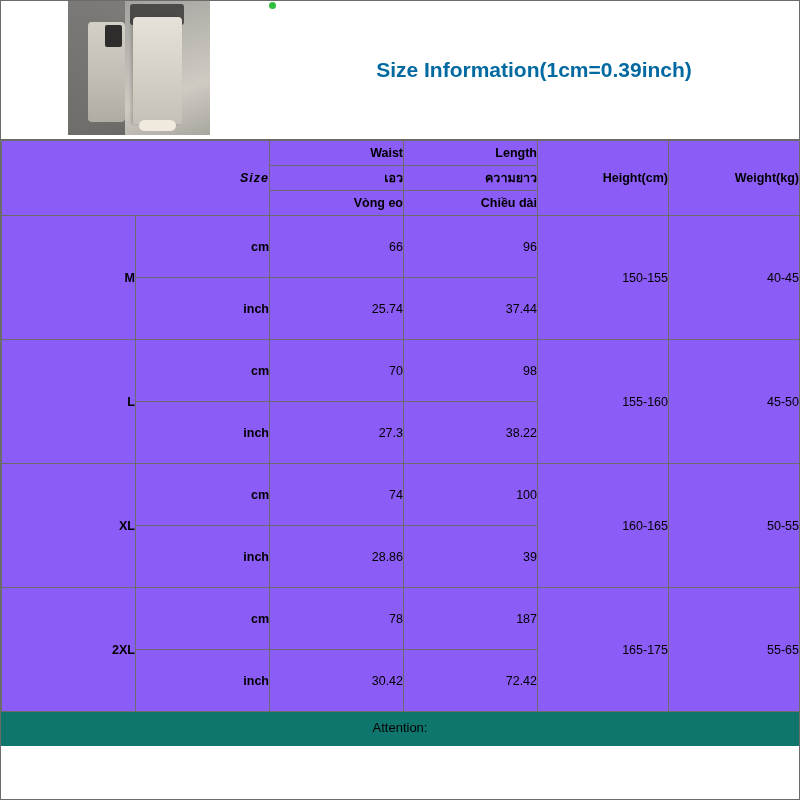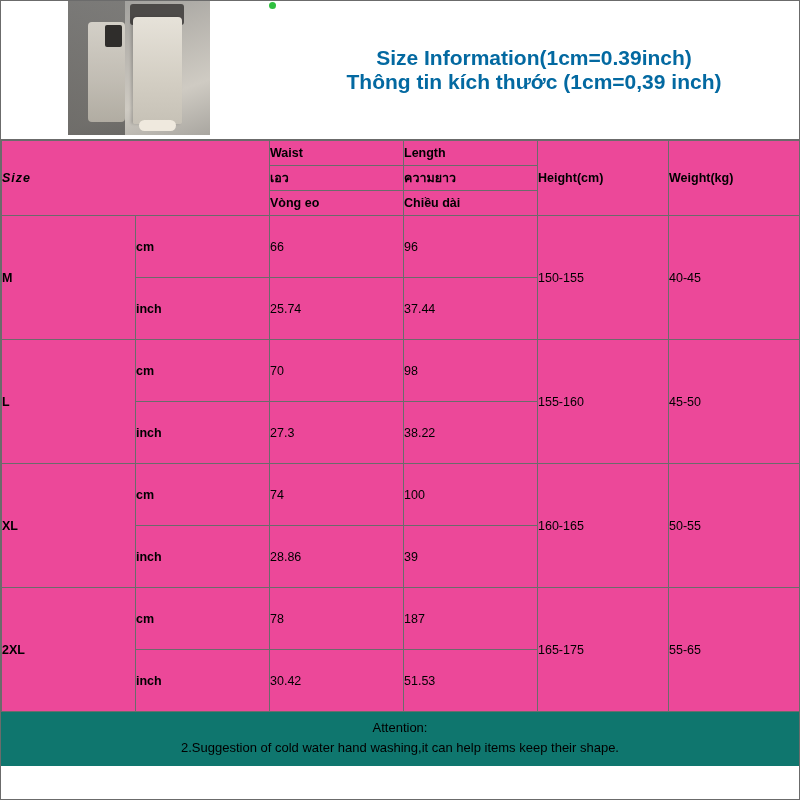--- a/index.html
+++ b/index.html
@@ -109,25 +109,25 @@
   }
 
   
   table.size-table {
     width: 100%;
     border-collapse: collapse;
     table-layout: fixed;
   }
   table.size-table td {
     border: 1px solid #6b6b6b;
-    text-align: left;
+    text-align: right;
     vertical-align: middle;
     font-size: 12.5px;
     color: #000;
-    background: #ec4899;
+    background: #8b5cf6;
     padding: 0;
   }
   .col-size   { width: 134px; }
   .col-unit   { width: 134px; }
   .col-waist  { width: 134px; }
   .col-length { width: 134px; }
   .col-height { width: 131px; }
   .col-weight { width: 131px; }
 
   td.hdr-size {
@@ -203,21 +203,20 @@
         <div class="wall"></div>
         <div class="pants2"></div>
         <div class="bag"></div>
         <div class="top"></div>
         <div class="pants"></div>
         <div class="shoe"></div>
       </div>
     </div>
     <div class="header-title">
       <div>Size Information(1cm=0.39inch)</div>
-      <div>Thông tin kích thước (1cm=0,39 inch)</div>
     </div>
   </div>
 
   <table class="size-table">
     <colgroup>
       <col class="col-size">
       <col class="col-unit">
       <col class="col-waist">
       <col class="col-length">
       <col class="col-height">
@@ -287,23 +286,22 @@
         <td class="size-label" rowspan="2">2XL</td>
         <td class="unit-cell">cm</td>
         <td class="val-cell">78</td>
         <td class="val-cell">187</td>
         <td class="hw-cell" rowspan="2">165-175</td>
         <td class="hw-cell" rowspan="2">55-65</td>
       </tr>
       <tr>
         <td class="unit-cell">inch</td>
         <td class="val-cell">30.42</td>
-        <td class="val-cell">51.53</td>
+        <td class="val-cell">72.42</td>
       </tr>
     </tbody>
   </table>
 
   <div class="attention">
     <div class="att-title">Attention:</div>
-    <div>2.Suggestion of cold water hand washing,it can help items keep their shape.</div>
   </div>
 
 </div>
 
 </body></html>

